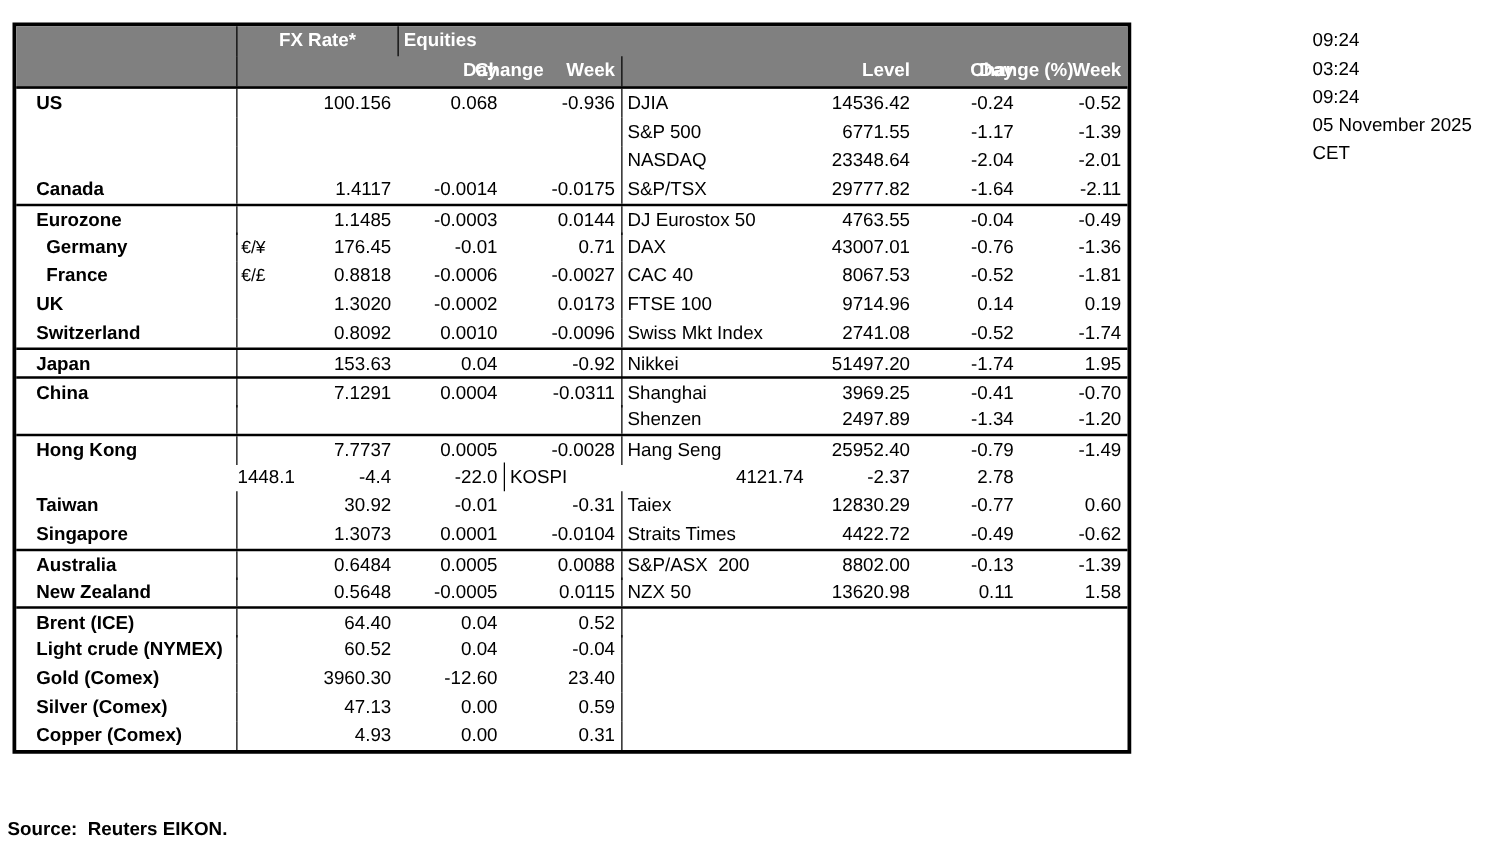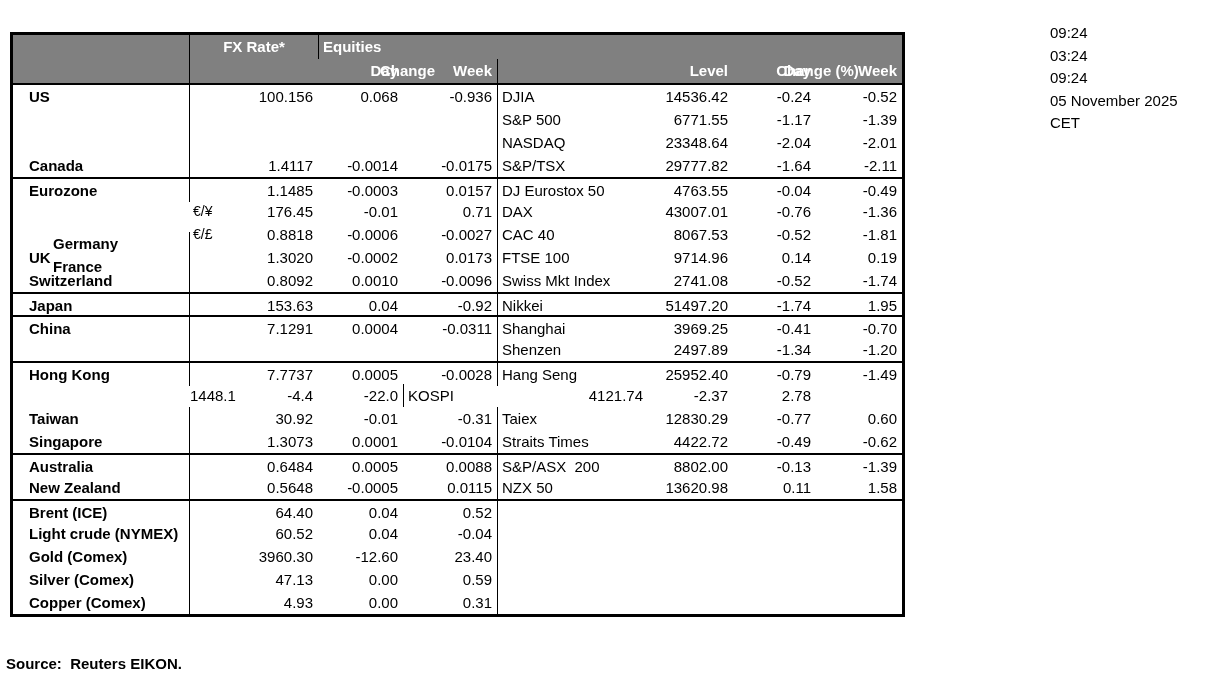--- a/index.html
+++ b/index.html
@@ -7,21 +7,21 @@
     width: 1209px; height: 677px;
     background: #ffffff;
     position: relative;
     font-family: "Liberation Sans", sans-serif;
     font-size: 15px;
     color: #000000;
     overflow: hidden;
   }
   .fxtable {
     position: absolute;
-    left: 10px; top: 32px;
+    left: 10px; top: 18px;
     width: 895px;
     border: 3px solid #000;
     box-sizing: border-box;
     background: #fff;
   }
   .row {
     display: grid;
     grid-template-columns: 177px 36px 92px 85px 94px 151px 85px 83px 86px;
     height: 23px;
     line-height: 23px;
@@ -33,21 +33,21 @@
     color: #ffffff;
     font-weight: bold;
     border-bottom: 2px solid #000;
   }
   .cell {
     box-sizing: border-box;
     white-space: pre;
     overflow: visible;
   }
   .c-name { border-right: 1px solid #000; padding-left: 16px; font-weight: bold; }
-  .c-name.indent { padding-left: 40px; margin-top: 32px; }
+  .c-name.indent { padding-left: 24px; }
   .c-pair { padding-left: 3px; font-size: 14px; }
   .c-fx, .c-day, .c-week, .c-level, .c-eday, .c-eweek { text-align: right; padding-right: 5px; }
   .c-eq { border-left: 1px solid #000; padding-left: 4px; }
   .row.divider { border-top: 2px solid #000; }
   .center { text-align: center; }
   .right { text-align: right; padding-right: 5px; }
   .sp23 { grid-column: 2 / 4; }
   .sp45 { grid-column: 4 / 6; }
   .sp89 { grid-column: 8 / 10; }
   .g7 { grid-column: 7; }
@@ -131,21 +131,21 @@
     <div class="cell c-eq">S&amp;P/TSX</div>
     <div class="cell c-level">29777.82</div>
     <div class="cell c-eday">-1.64</div>
     <div class="cell c-eweek">-2.11</div>
   </div>
       <div class="row divider">
     <div class="cell c-name">Eurozone</div>
     <div class="cell c-pair"></div>
     <div class="cell c-fx">1.1485</div>
     <div class="cell c-day">-0.0003</div>
-    <div class="cell c-week">0.0157</div>
+    <div class="cell c-week">0.0144</div>
     <div class="cell c-eq">DJ Eurostox 50</div>
     <div class="cell c-level">4763.55</div>
     <div class="cell c-eday">-0.04</div>
     <div class="cell c-eweek">-0.49</div>
   </div>
       <div class="row">
     <div class="cell c-name indent">Germany</div>
     <div class="cell c-pair">€/¥</div>
     <div class="cell c-fx">176.45</div>
     <div class="cell c-day">-0.01</div>

